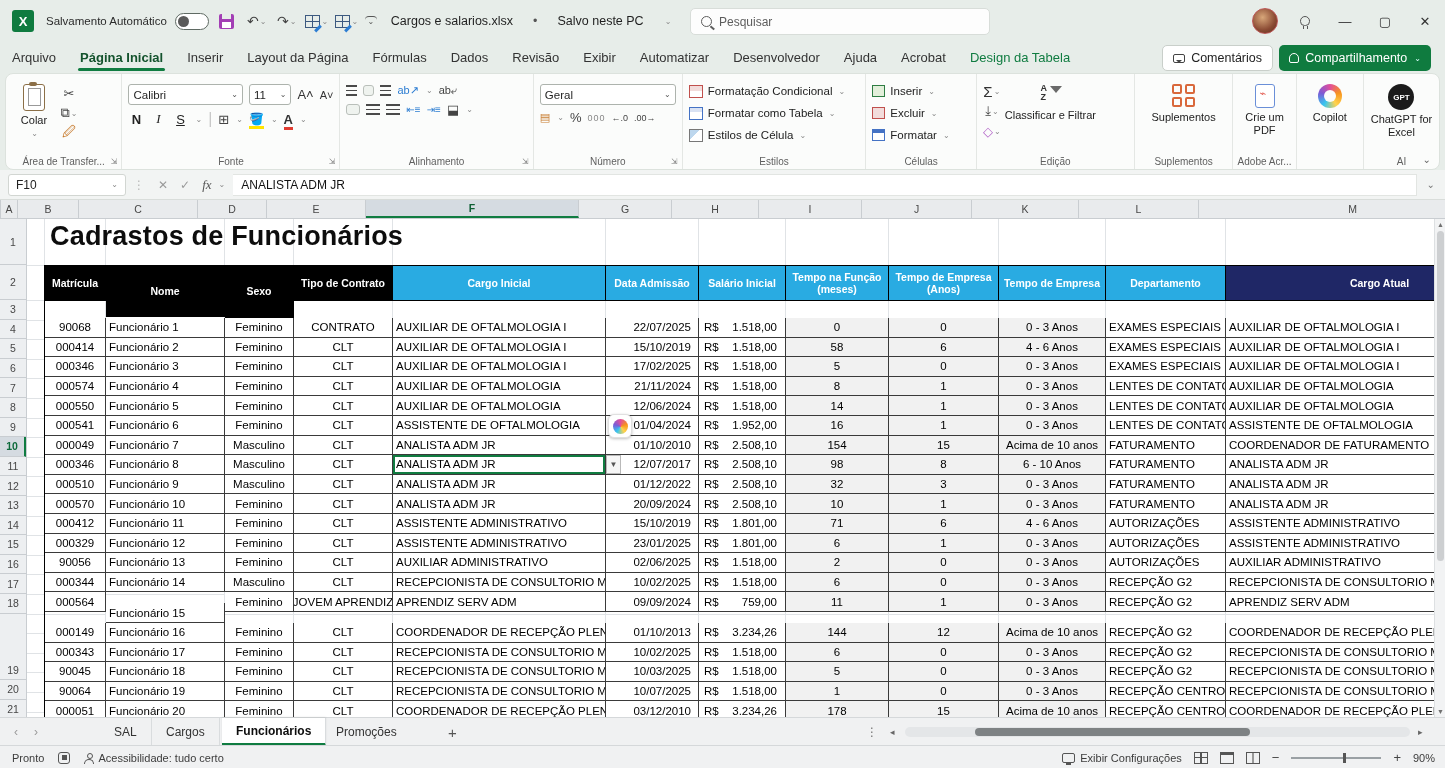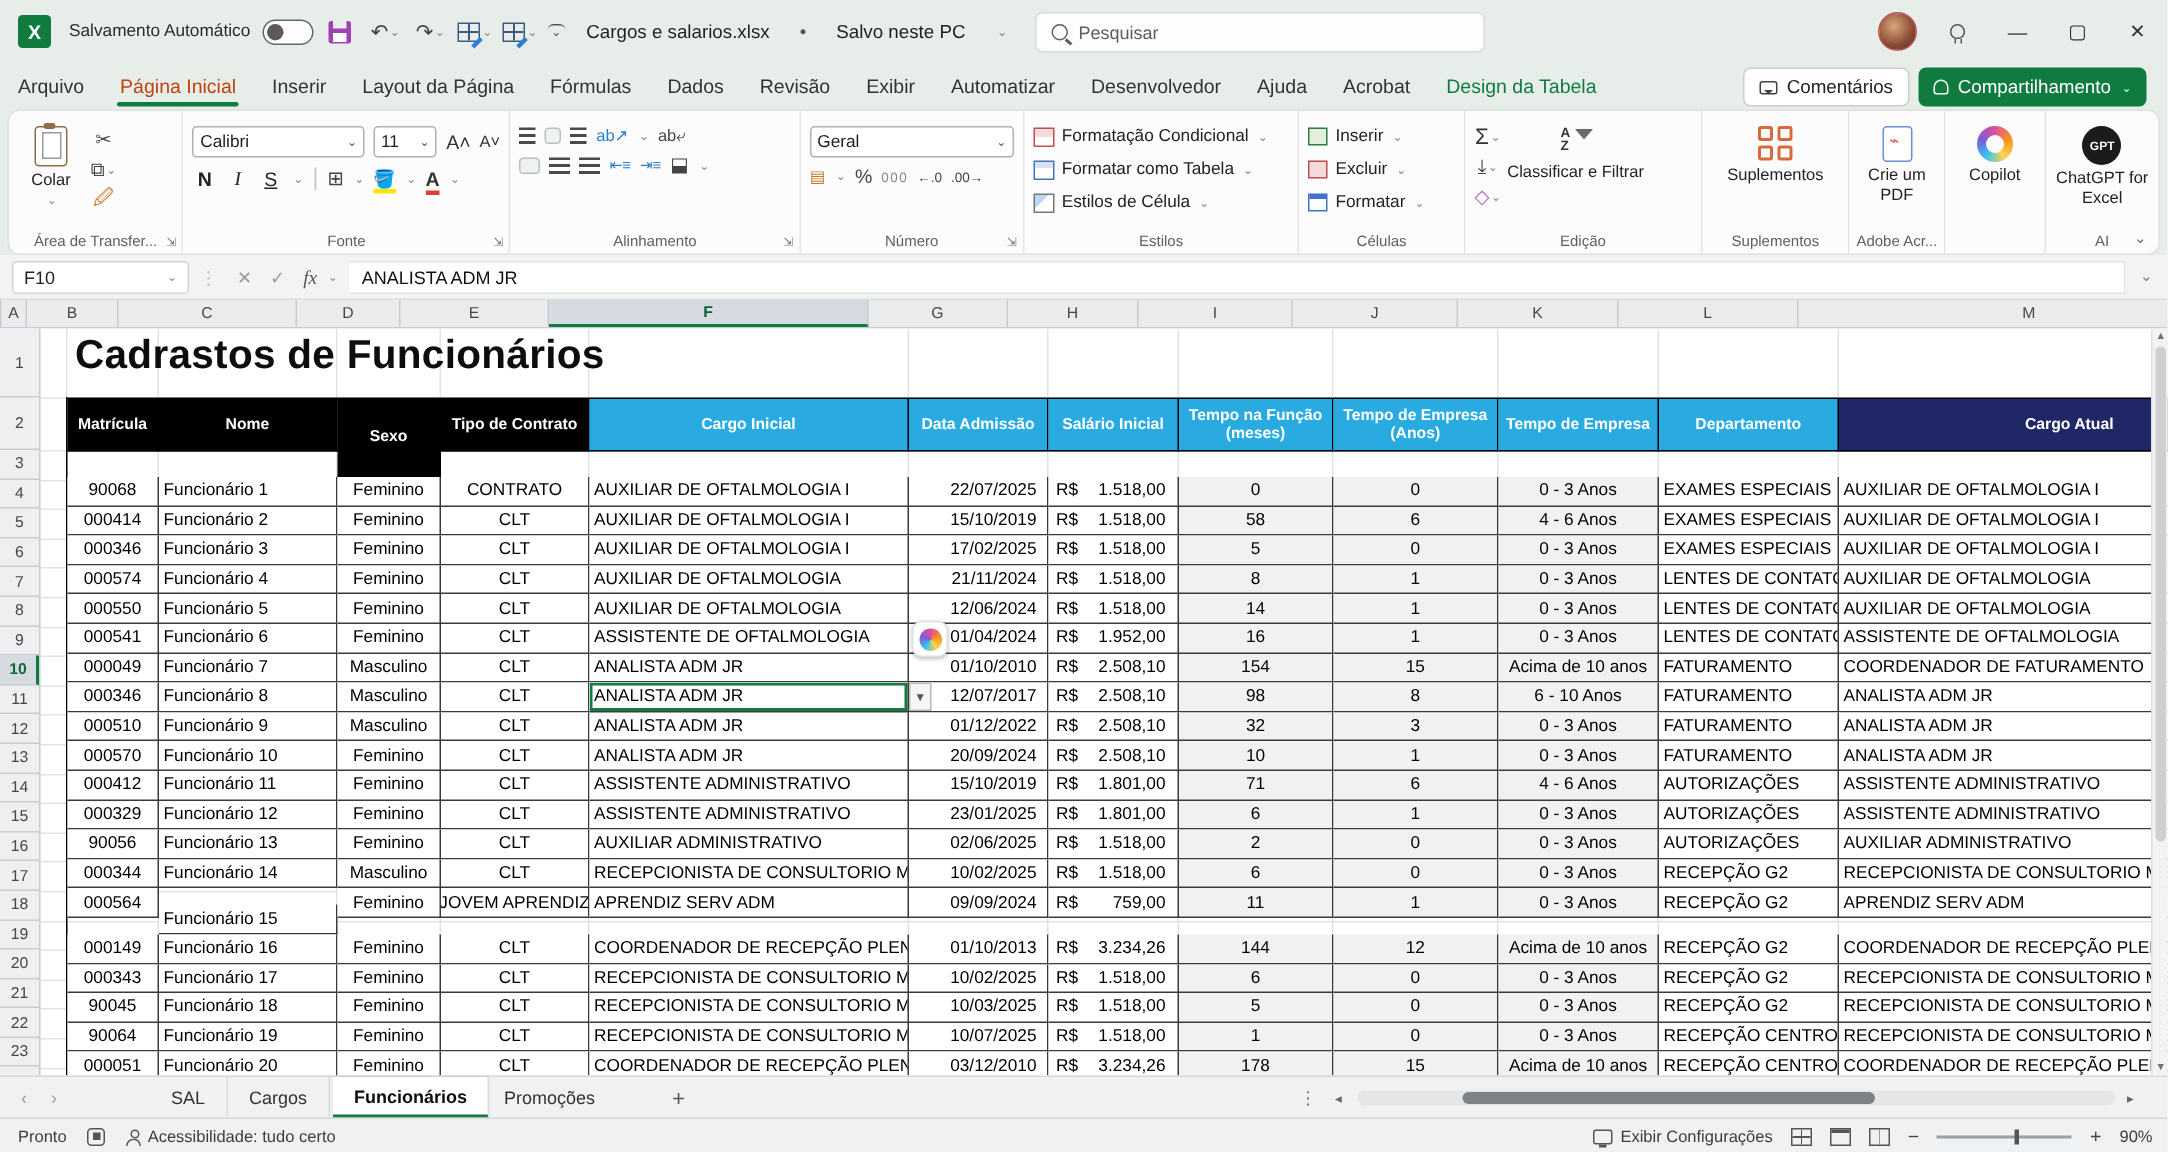--- a/index.html
+++ b/index.html
@@ -27,21 +27,21 @@
   .mag:after{content:"";position:absolute;width:5px;height:1.5px;background:#5d5d5d;right:-4px;bottom:-2px;transform:rotate(40deg);}
   .tb-right{position:absolute;right:0;top:0;height:42px;display:flex;align-items:center;}
   .avatar{width:26px;height:26px;border-radius:50%;background:radial-gradient(circle at 40% 35%,#d8a77a,#8a4a33 60%,#5d2c1c);border:1px solid #b55;}
   .bulb{width:10px;height:10px;border:1.5px solid #555;border-radius:50% 50% 45% 45%;position:relative;}
   .bulb:after{content:"";position:absolute;left:2px;bottom:-4px;width:3px;height:3px;border-left:1.5px solid #555;border-right:1.5px solid #555;}
   .winbtn{width:40px;height:42px;display:flex;align-items:center;justify-content:center;color:#333;font-size:13px;}
 
   
   .menubar{position:absolute;top:42px;left:0;width:1445px;height:31px;display:flex;align-items:center;background:#E7EDE9;}
   .mtab{font-size:13px;color:#333;padding:0 12px;height:31px;display:flex;align-items:center;position:relative;white-space:nowrap;}
-  .mtab.active{font-weight:normal;color:#c2410c;}
+  .mtab.active{font-weight:bold;color:#14532d;}
   .mtab.active:after{content:"";position:absolute;left:10px;right:10px;bottom:2px;height:3px;border-radius:2px;background:#107C41;}
   .mtab.ctx{color:#107C41;}
   .comments-btn{position:absolute;right:172px;top:3px;height:26px;border:1px solid #c9cfca;background:#fff;border-radius:5px;display:flex;align-items:center;font-size:12.5px;color:#222;padding:0 10px;gap:6px;}
   .bubble{width:12px;height:9px;border:1.3px solid #444;border-radius:2px;position:relative;}
   .bubble:after{content:"";position:absolute;left:2px;bottom:-4px;border:3px solid transparent;border-top-color:#444;}
   .share-btn{position:absolute;right:14px;top:3px;height:26px;background:#0F7B3F;border-radius:5px;display:flex;align-items:center;font-size:12.5px;color:#fff;padding:0 10px;gap:6px;}
   .share-ico{width:10px;height:10px;border:1.3px solid #fff;border-radius:50% 50% 2px 2px;position:relative;}
 
   
   .ribbon{position:absolute;top:73px;left:5px;width:1435px;height:97px;background:#FBFCFB;border:1px solid #DCE2DD;border-radius:8px;display:flex;}
@@ -503,31 +503,31 @@
         <div class="gr" style="height: 19.6px;">9</div>
         <div class="gr hl" style="height: 19.6px;">10</div>
         <div class="gr" style="height: 19.6px;">11</div>
         <div class="gr" style="height: 19.6px;">12</div>
         <div class="gr" style="height: 19.6px;">13</div>
         <div class="gr" style="height: 19.6px;">14</div>
         <div class="gr" style="height: 19.6px;">15</div>
         <div class="gr" style="height: 19.6px;">16</div>
         <div class="gr" style="height: 19.6px;">17</div>
         <div class="gr" style="height: 19.6px;">18</div>
-        <div class="gr" style="height: 19.6px;">19</div>
+        <div class="gr" style="height: 19.6px; margin-top: 47px;">19</div>
         <div class="gr" style="height: 19.6px;">20</div>
         <div class="gr" style="height: 19.6px;">21</div>
         <div class="gr" style="height: 19.6px;">22</div>
         <div class="gr" style="height: 19.6px;">23</div>
       </div>
     <div class="sheet-title">Cadrastos de Funcionários</div>
     <div class="xtable" id="xtable">
         <div class="trow">
           <div class="hcell blk" style="width: 61px; height: 35px;">Matrícula</div>
-          <div class="hcell blk" style="width: 119px; height: 35px;">Nome</div>
+          <div class="hcell blk" style="width: 119px; height: 51px;">Nome</div>
           <div class="hcell blk" style="width: 69px; height: 52px;">Sexo</div>
           <div class="hcell blk" style="width: 99px; height: 35px;">Tipo de Contrato</div>
           <div class="hcell blu" style="width: 213px; height: 35px;">Cargo Inicial</div>
           <div class="hcell blu" style="width: 93px; height: 35px;">Data Admissão</div>
           <div class="hcell blu" style="width: 87px; height: 35px;">Salário Inicial</div>
           <div class="hcell blu" style="width: 103px; height: 35px;">Tempo na Função (meses)</div>
           <div class="hcell blu" style="width: 110px; height: 35px;">Tempo de Empresa (Anos)</div>
           <div class="hcell blu" style="width: 107px; height: 35px;">Tempo de Empresa</div>
           <div class="hcell blu" style="width: 120px; height: 35px;">Departamento</div>
           <div class="hcell nvy" style="width: 308px; height: 35px;">Cargo Atual</div>

